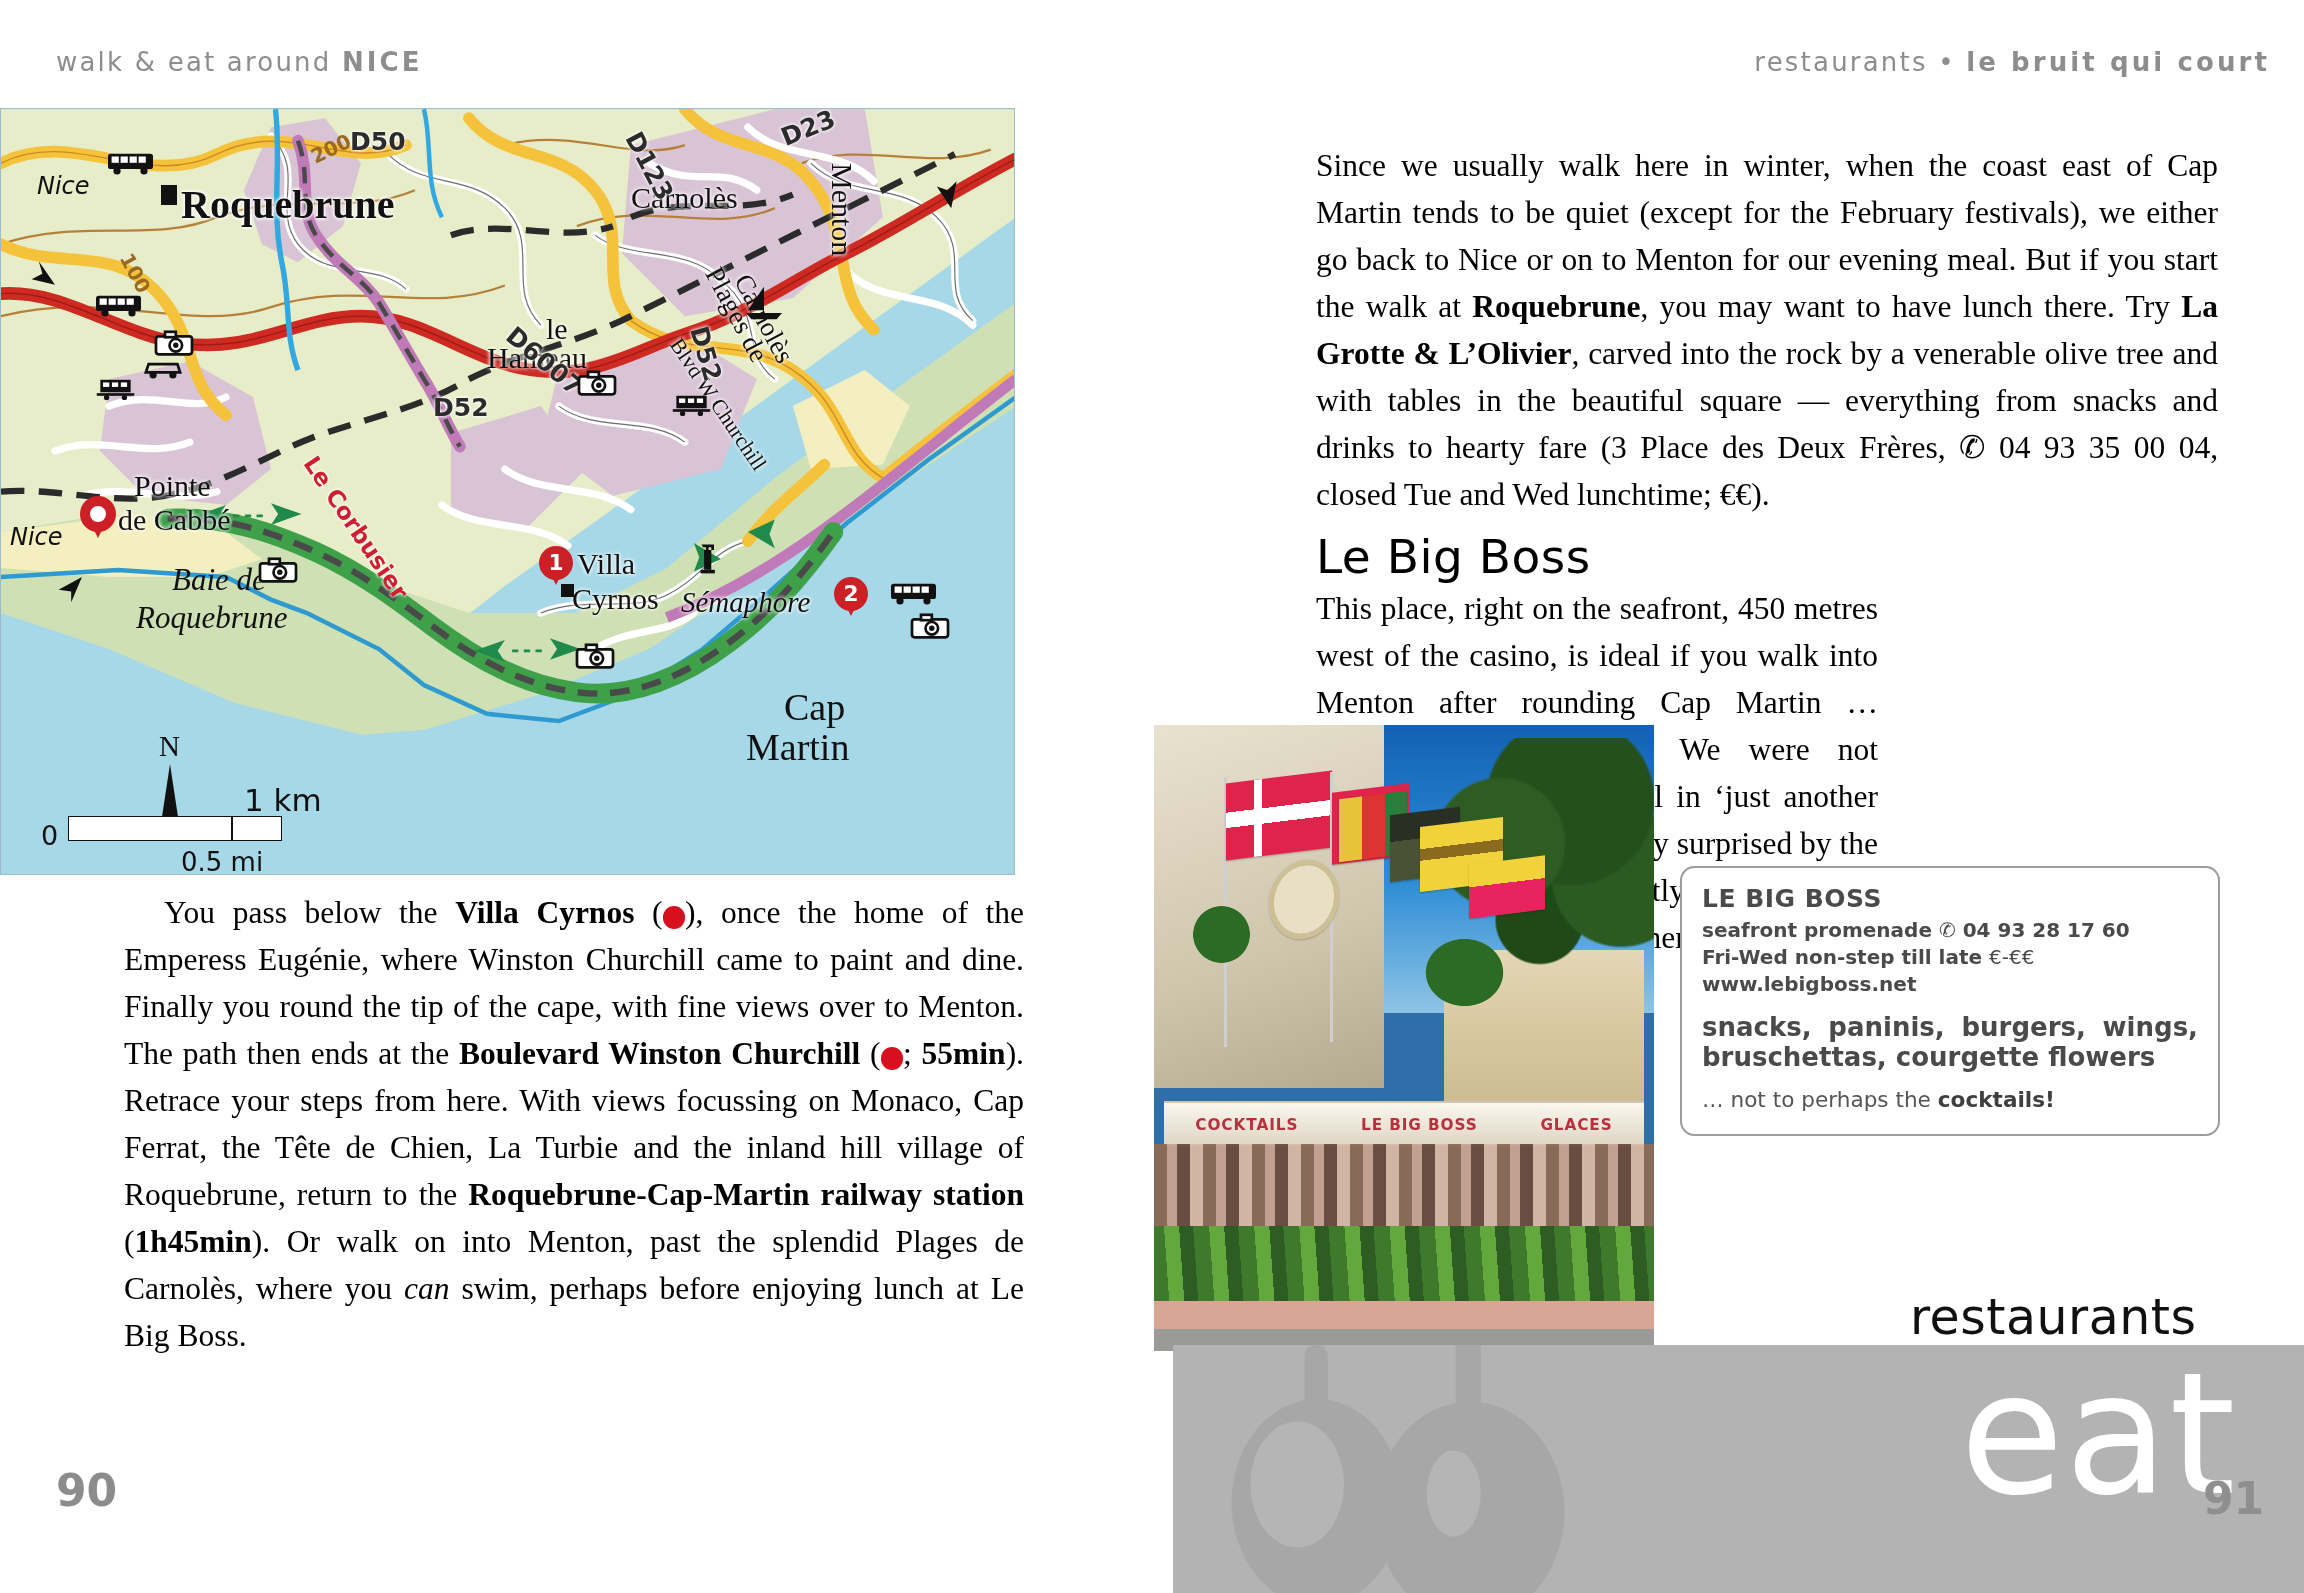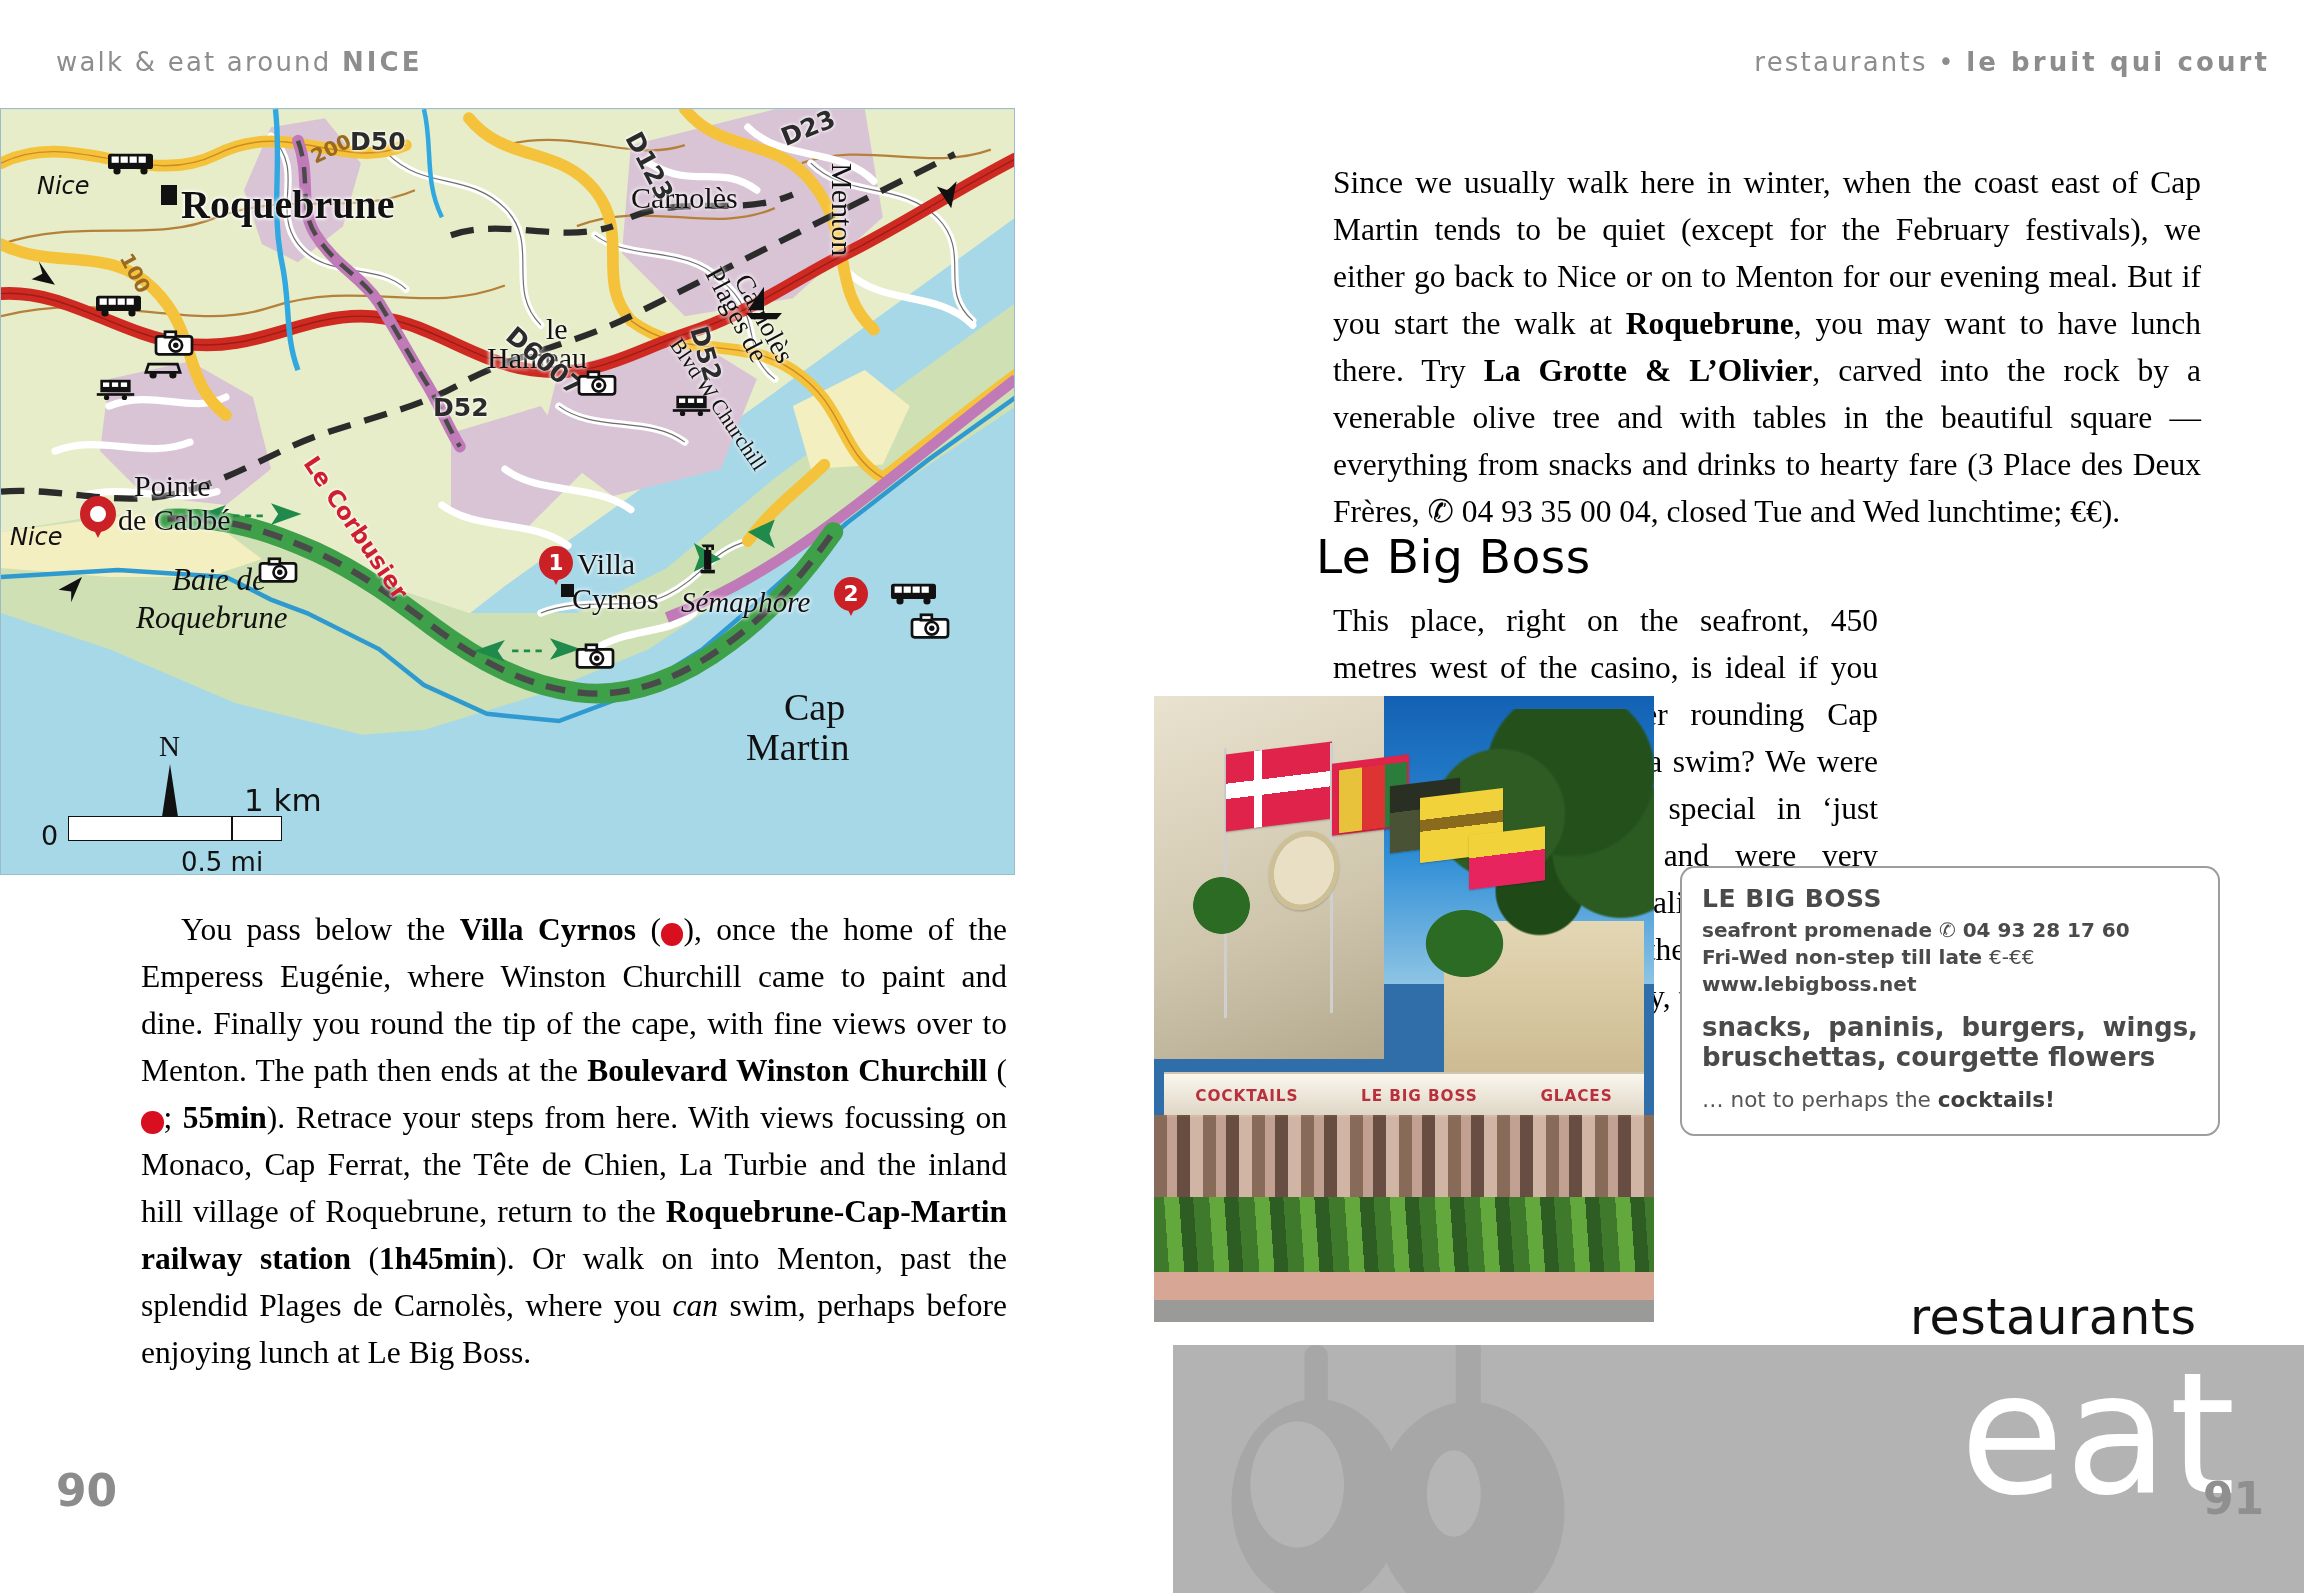--- a/index.html
+++ b/index.html
@@ -62,42 +62,42 @@
   .scalebar{position:absolute;height:25px;border:1.8px solid #111;background:#fff;box-sizing:border-box;}
   .scalebar i{position:absolute;top:0;bottom:0;width:1.8px;background:#111;}
 
   .icon-map{position:absolute;}
 
   
   .bodycol{
     position:absolute;font-family:"Liberation Serif",serif;font-size:31.5px;line-height:47px;
     color:#000;text-align:justify;
   }
-  .bodycol p{margin:17px;}
+  .bodycol p{margin:0;}
   .bodycol p.ind{text-indent:40px;}
   b{font-weight:bold;}
   i{font-style:italic;}
   .wnum{
     display:inline-block;width:22.5px;height:22.5px;line-height:22.5px;border-radius:50%;
     background:#d70f1e;color:#fff;font-family:"DejaVu Sans",sans-serif;font-weight:bold;
     font-size:15.3px;text-align:center;vertical-align:0.9px;
   }
 
   .lc{left:124px;top:889px;width:900px;}
   .rc-top{left:1316px;top:142px;width:902px;}
   .rc-body{left:1316px;top:533px;width:902px;}
 
   .sechead{
     font-family:"DejaVu Sans",sans-serif;font-weight:normal;font-size:47px;color:#000;
     margin:0 0 5.4px 0;letter-spacing:0.5px;
   }
 
   
   .photo{
-    position:absolute;left:1154px;top:696px;width:500px;height:626px;overflow:hidden;
+    position:absolute;left:1154px;top:725px;width:500px;height:626px;overflow:hidden;
     background:#2f6ea8;
   }
   .photo .sky{position:absolute;left:0;top:0;right:0;height:46%;
     background:linear-gradient(180deg,#1361b4 0%,#2f8ed6 55%,#8ec4e4 100%);}
   .photo .bldg{position:absolute;left:0;top:0;width:46%;height:58%;
     background:linear-gradient(160deg,#e9e2cf 0%,#cfc6ad 60%,#b3a98f 100%);}
   .photo .bldg2{position:absolute;right:2%;top:36%;width:40%;height:26%;
     background:linear-gradient(180deg,#e4d7b4,#cbb98f);}
   .photo .trees{position:absolute;right:0;top:2%;width:44%;height:56%;
     background:radial-gradient(circle at 30% 30%,#2e5c22 0 22%,transparent 23%),

